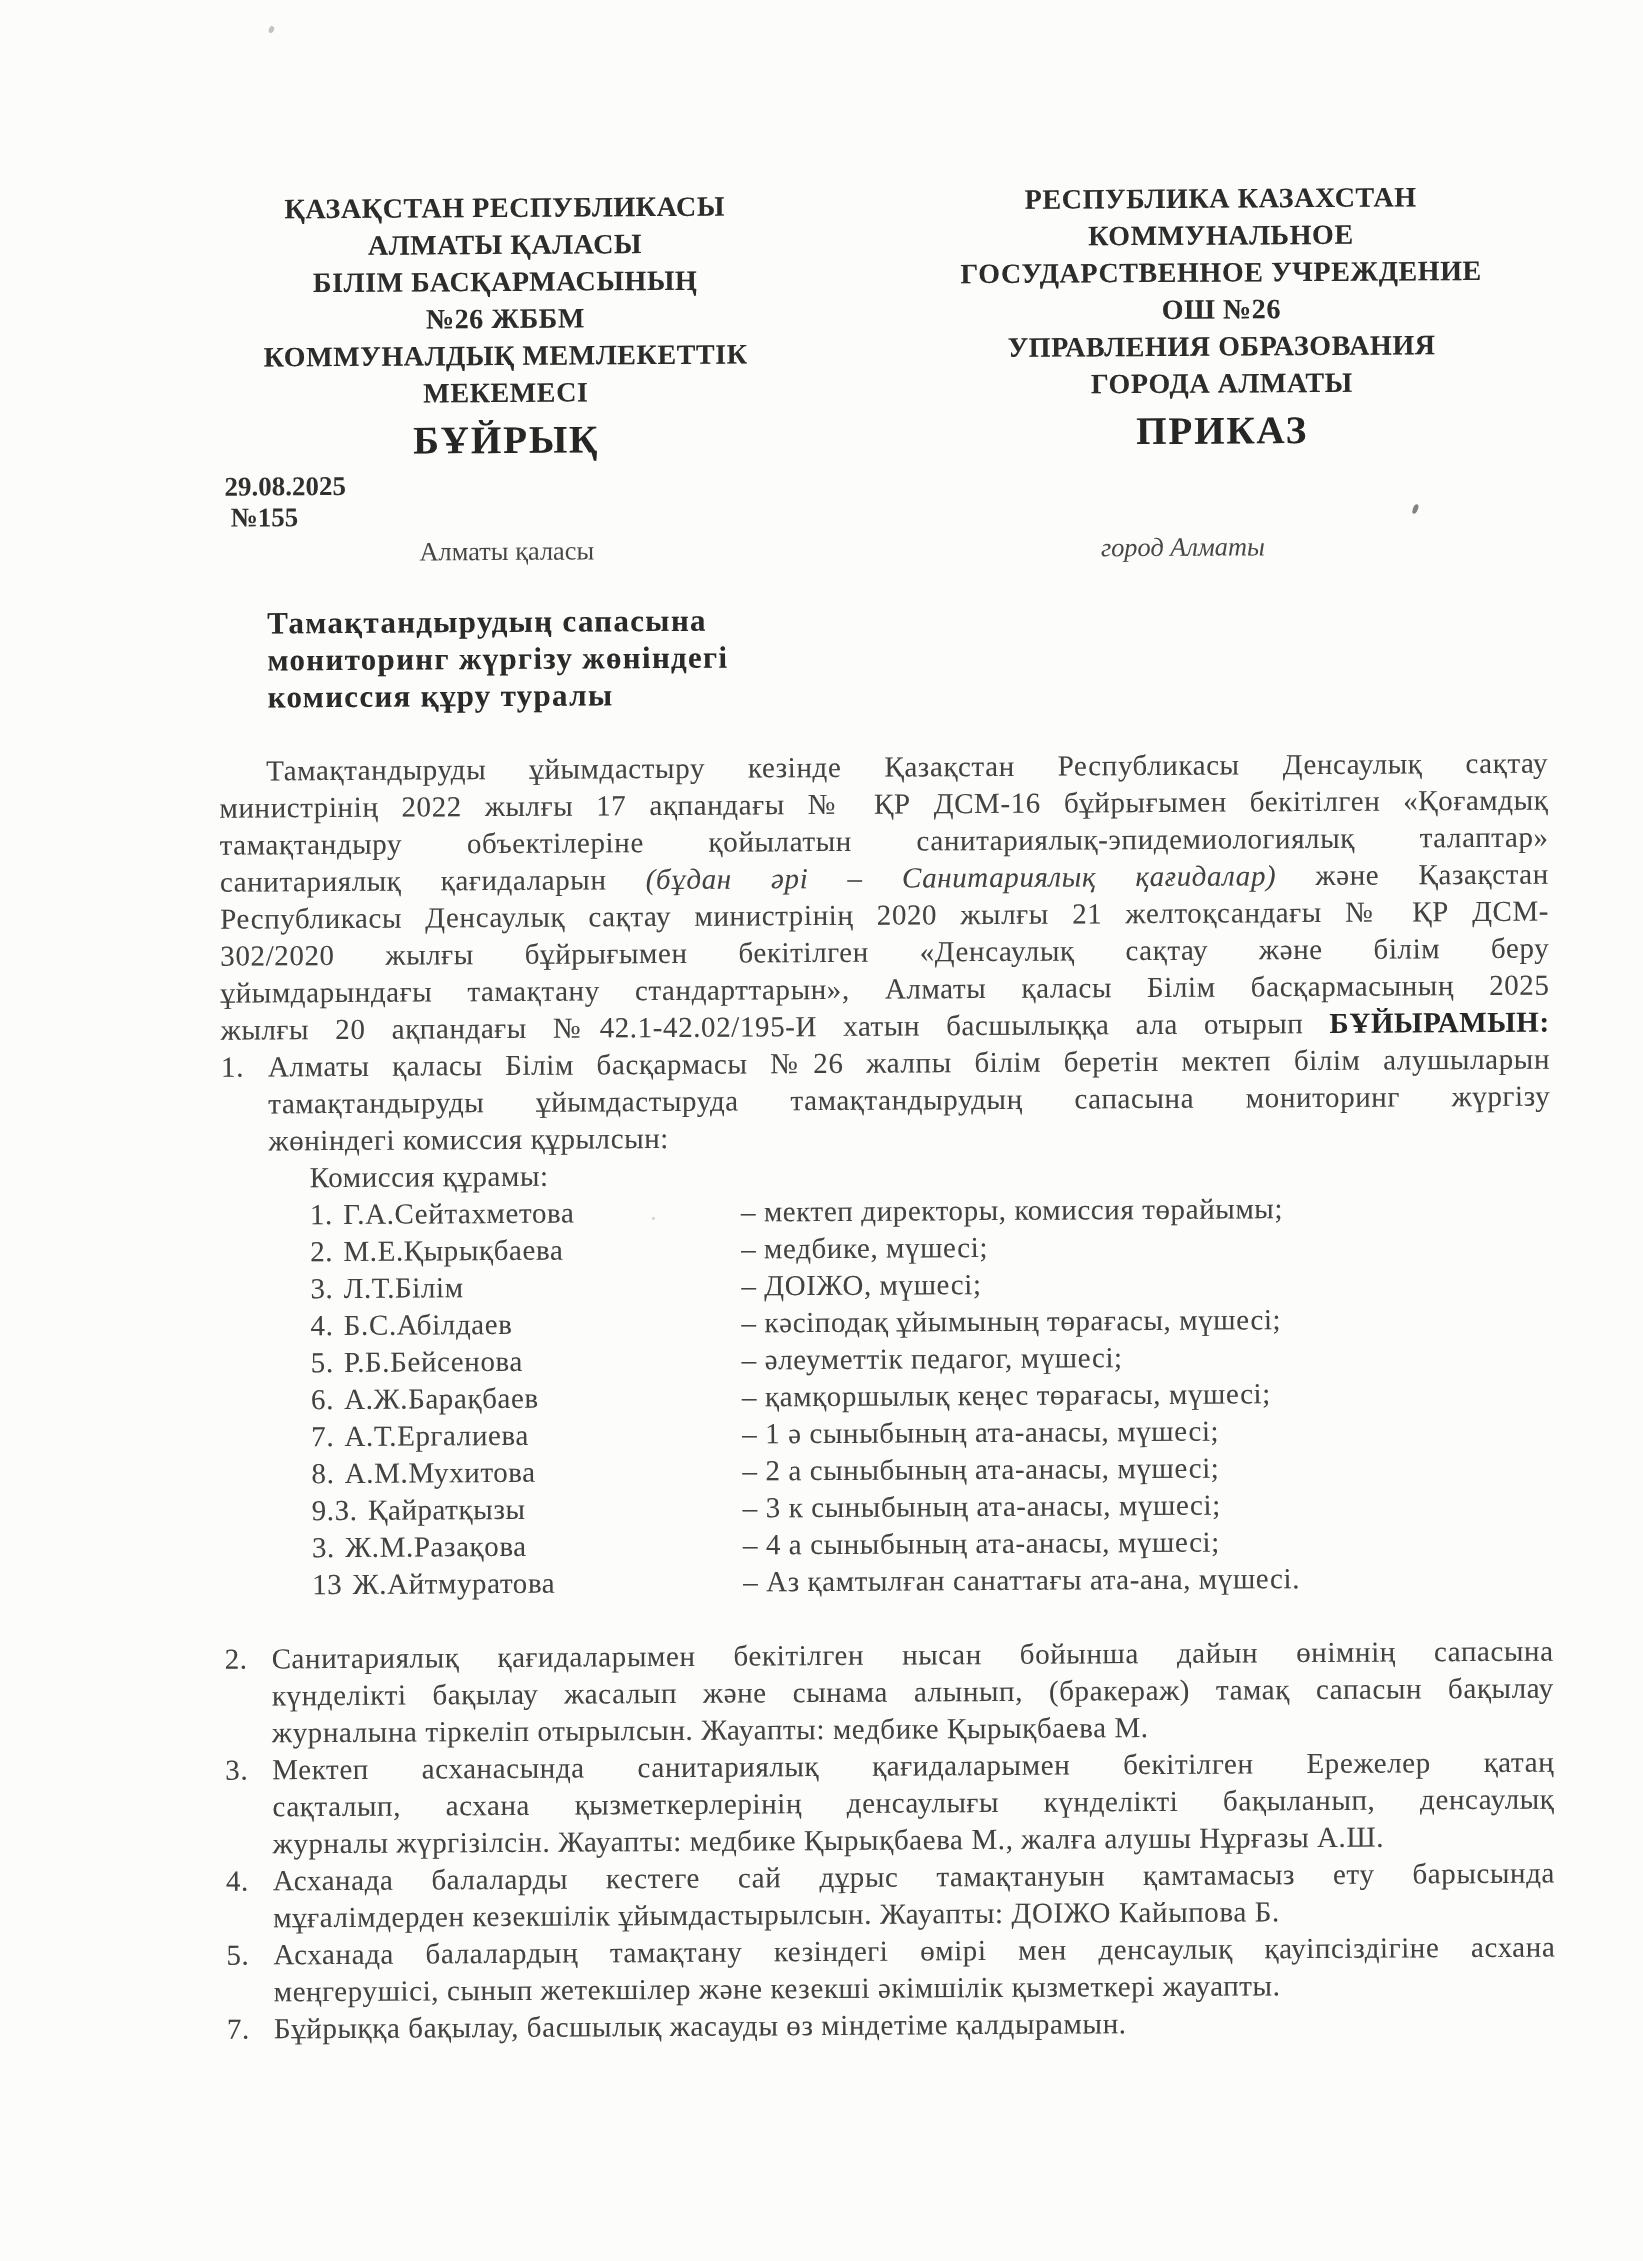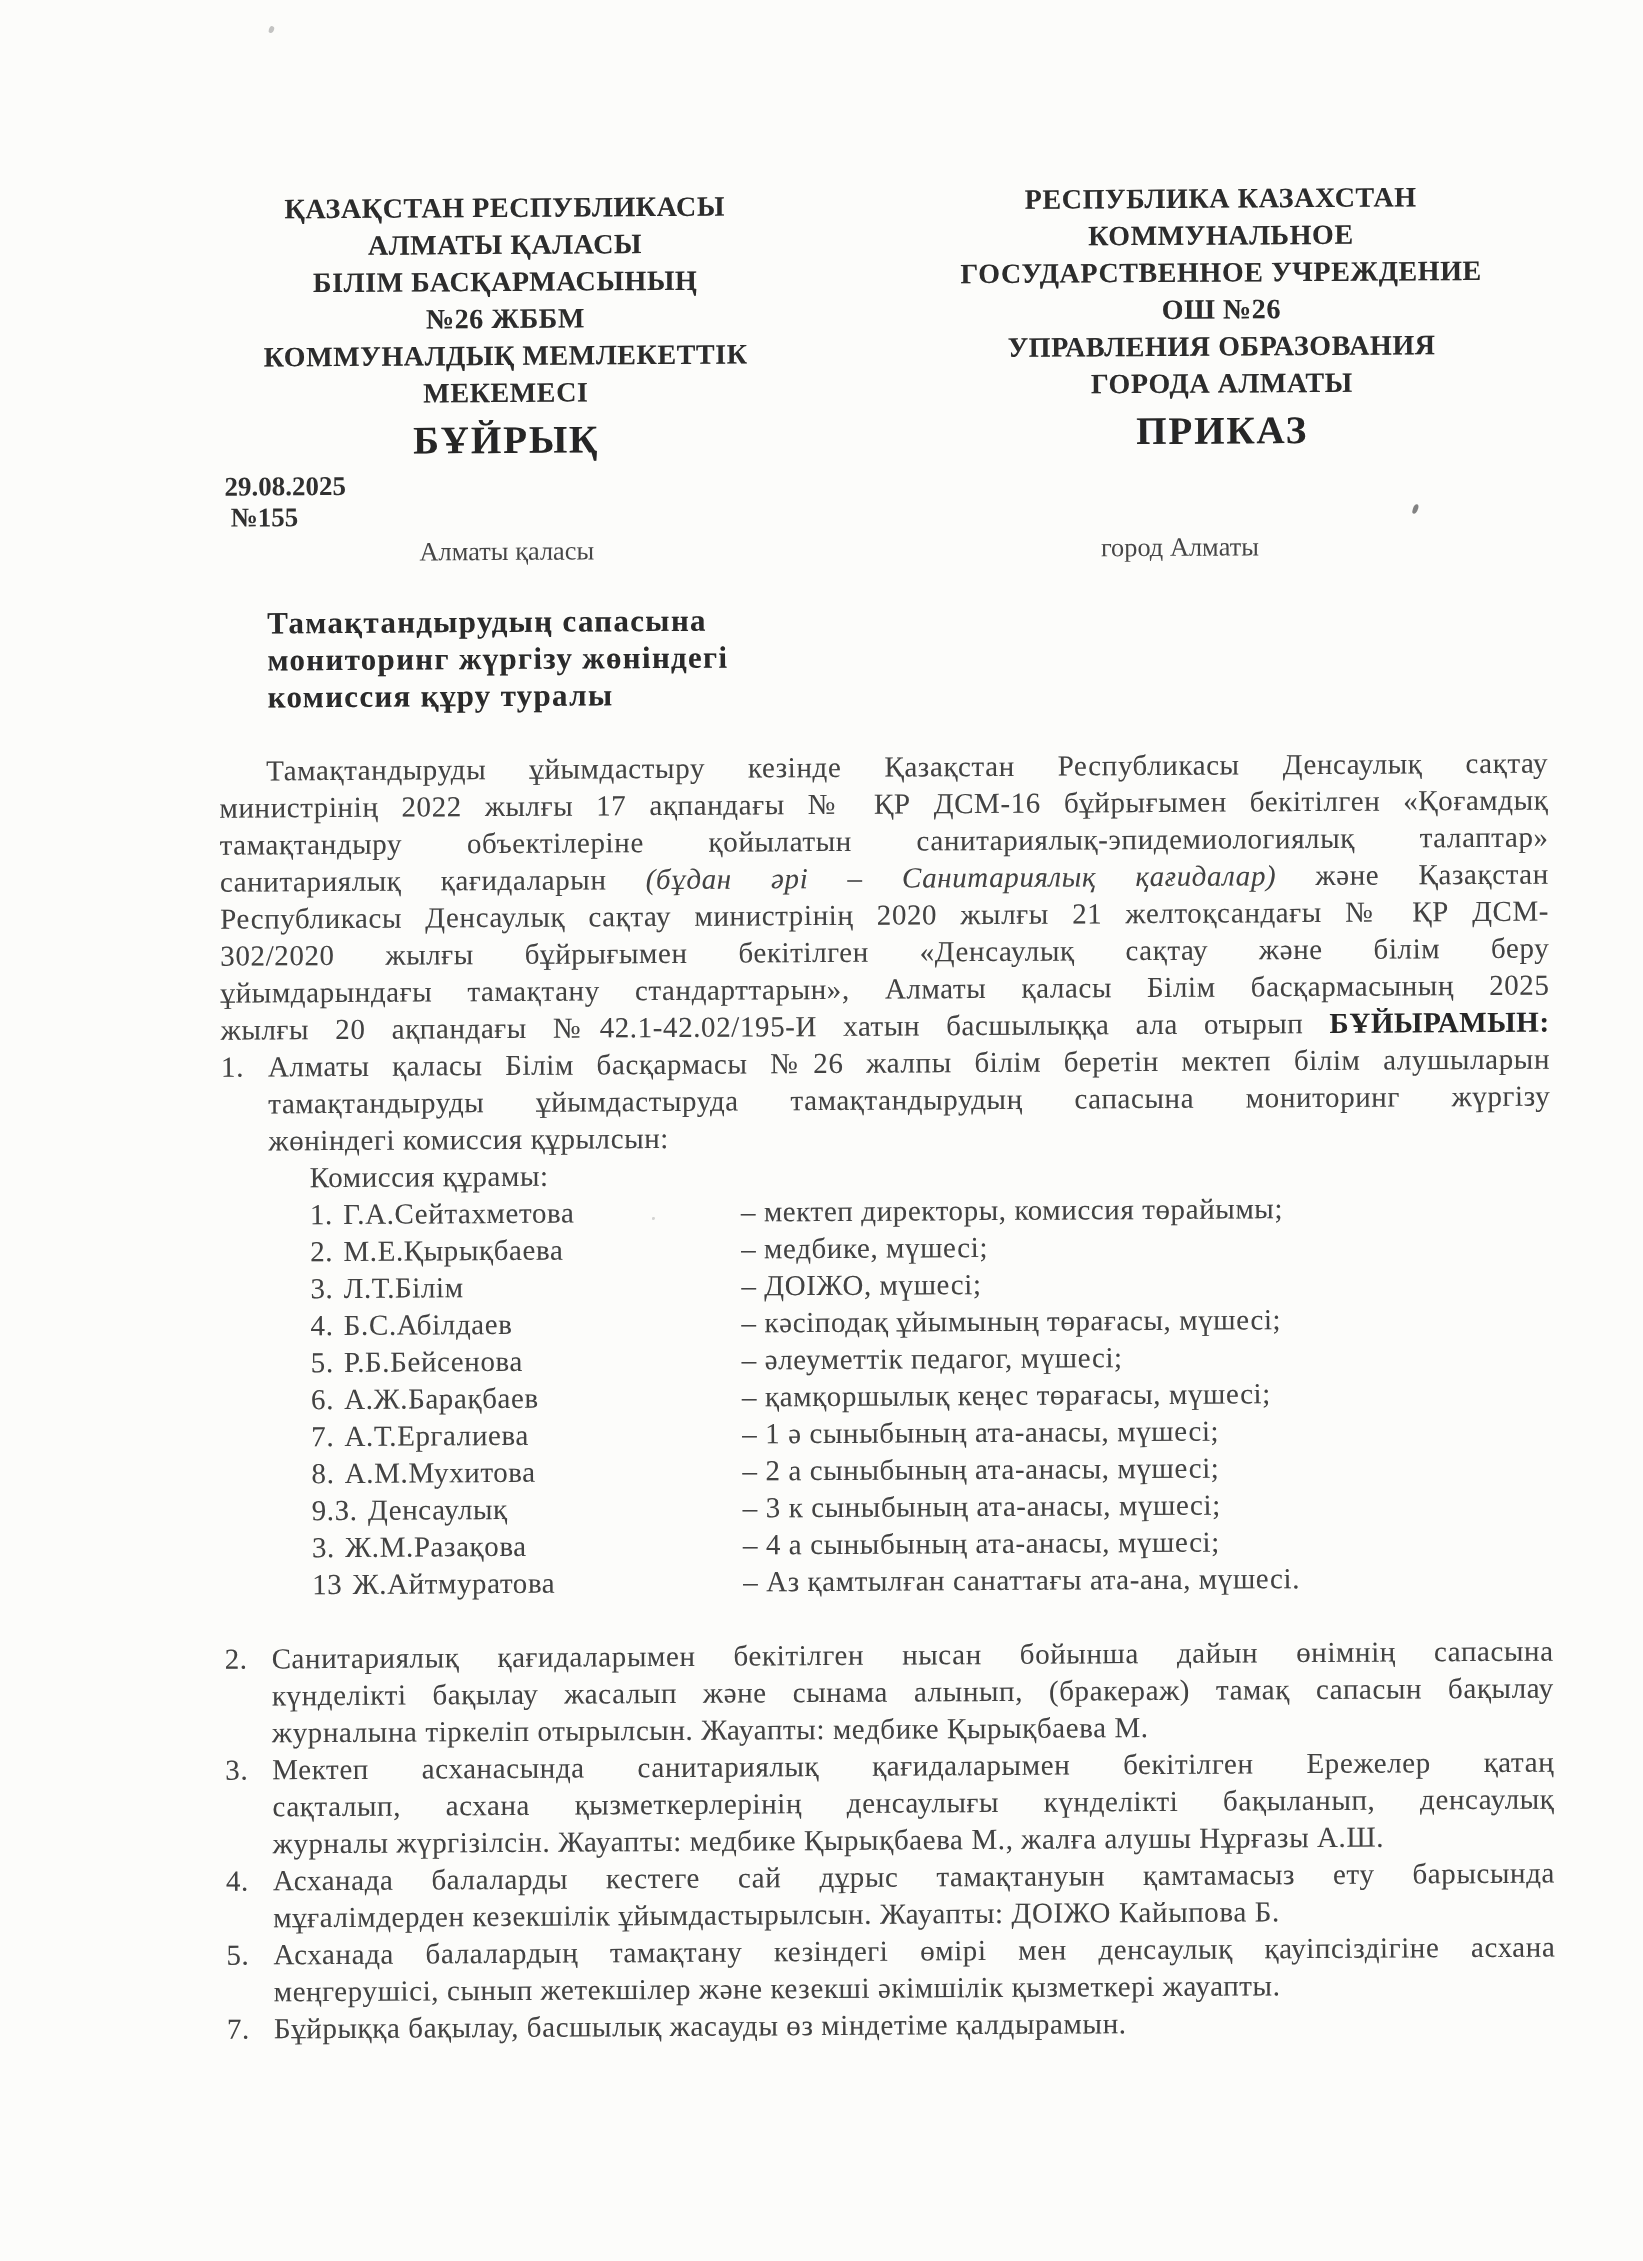--- a/index.html
+++ b/index.html
@@ -35,21 +35,21 @@
     font-size:39px;line-height:41px;letter-spacing:1.9px;
     font-weight:bold;color:#262626;
   }
   
   .meta-block{margin-top:10.3px;}
   .meta-date{margin-left:227px;font-weight:bold;font-size:27px;line-height:31px;color:#303030;}
   .meta-number{margin-left:233px;font-weight:bold;font-size:27px;line-height:31px;color:#303030;}
   .places{display:flex;justify-content:space-between;padding:3.9px 129px 0 248px;}
   .place-left{width:522px;text-align:center;font-size:26.4px;line-height:30px;color:#474747;}
   .place-right{width:580px;text-align:left;padding-left:0;font-size:26.4px;line-height:30px;color:#474747;}
-  .place-right .inner{margin-left:168px;}
+  .place-right .inner{margin-left:168px;font-style:italic;}
   
   .subject{
     margin:37px 0 0 269px;
     font-weight:bold;font-size:31px;line-height:37px;letter-spacing:1.3px;
     color:#2a2a2a;
     text-shadow:0 0 0.6px rgba(60,60,60,.3);
   }
   
   .docbody{
     margin:37px 95px 0 220px;
@@ -168,21 +168,21 @@
         </div>
         <div class="crow">
           <div class="cname"><span class="cnum">7.</span><span>А.Т.Ергалиева</span></div>
           <div class="crole">– 1 ә  сыныбының ата-анасы, мүшесі;</div>
         </div>
         <div class="crow">
           <div class="cname"><span class="cnum">8.</span><span>А.М.Мухитова</span></div>
           <div class="crole">– 2 а сыныбының ата-анасы, мүшесі;</div>
         </div>
         <div class="crow">
-          <div class="cname"><span class="cnum">9.З.</span><span>Денсаулық</span></div>
+          <div class="cname"><span class="cnum">9.З.</span><span>Қайратқызы</span></div>
           <div class="crole">– 3 к сыныбының ата-анасы, мүшесі;</div>
         </div>
         <div class="crow">
           <div class="cname"><span class="cnum">3.</span><span>Ж.М.Разақова</span></div>
           <div class="crole">– 4 а сыныбының ата-анасы, мүшесі;</div>
         </div>
         <div class="crow">
           <div class="cname"><span class="cnum">13</span><span>Ж.Айтмуратова</span></div>
           <div class="crole">– Аз қамтылған санаттағы ата-ана, мүшесі.</div>
         </div>

